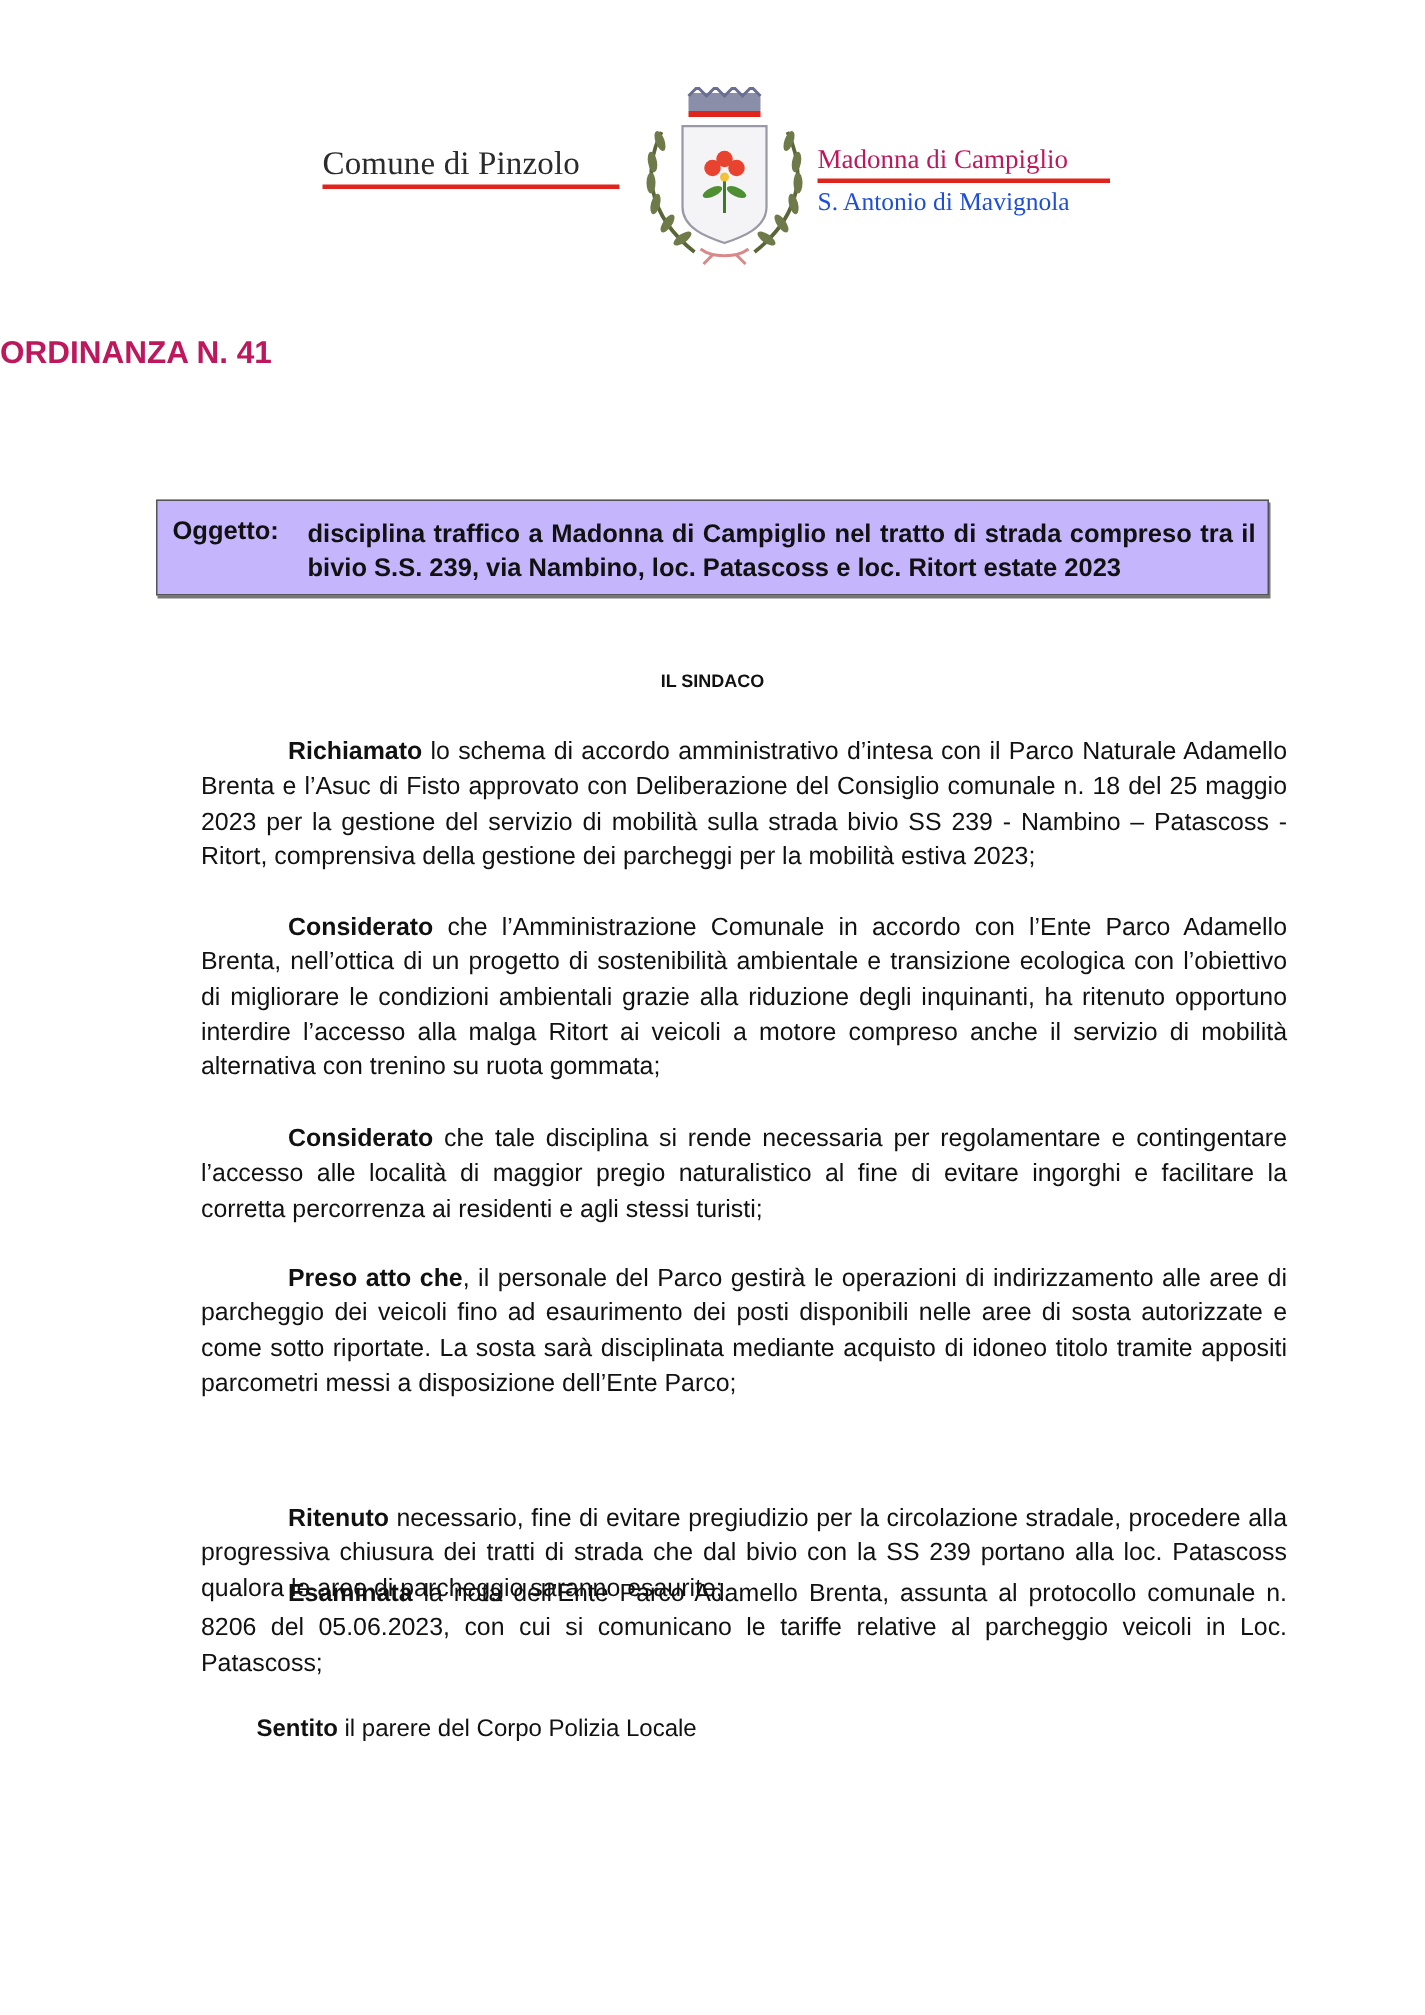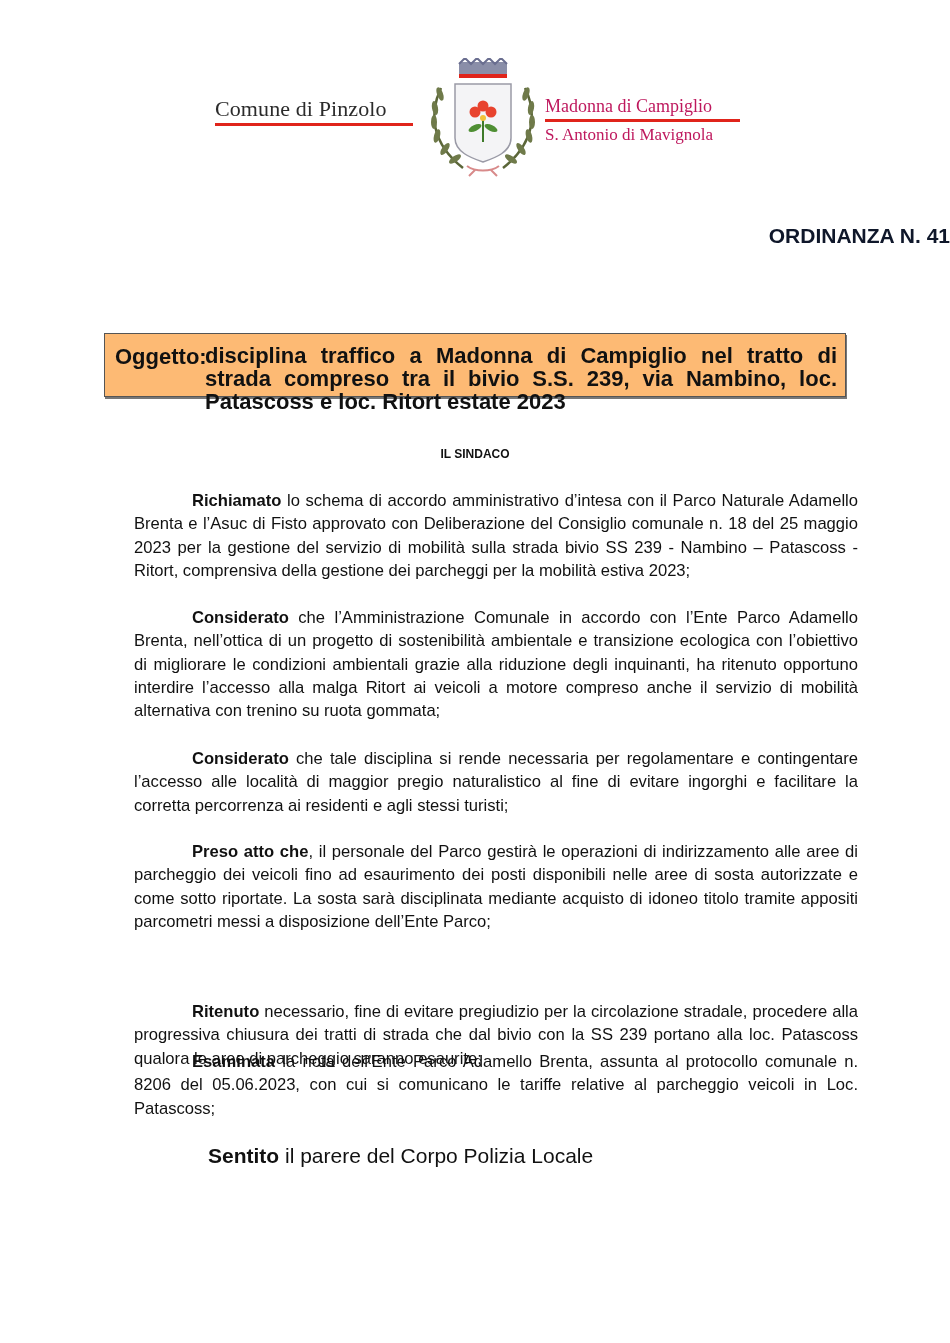--- a/index.html
+++ b/index.html
@@ -11,43 +11,43 @@
   .header { position: absolute; left: 205px; top: 58px; width: 545px; height: 125px; }
   .brand-left { position: absolute; left: 10px; top: 38px; width: 200px; }
   .brand-left .name { font-family: "Liberation Serif", serif; font-size: 22px; color: #2b2b2b;
                       letter-spacing: 0.1px; white-space: nowrap; }
   .red-rule { height: 3px; background: #e0241b; }
   .brand-left .red-rule { width: 198px; margin-top: 1px; }
   .crest { position: absolute; left: 218px; top: 0; width: 120px; height: 120px; }
   .brand-right { position: absolute; left: 340px; top: 38px; width: 200px; }
   .brand-right .line1 { font-family: "Liberation Serif", serif; font-size: 18px; color: #be185d; white-space: nowrap; }
   .brand-right .red-rule { width: 195px; margin-top: 2px; }
-  .brand-right .line2 { font-family: "Liberation Serif", serif; font-size: 17px; color: #be185d; margin-top: 3px; white-space: nowrap; }
+  .brand-right .line2 { font-family: "Liberation Serif", serif; font-size: 17px; color: #1d4ed8; margin-top: 3px; white-space: nowrap; }
 
   
-  .title { position: absolute; left: 0; width: 950px; text-align: right; font-weight: bold;
-           font-size: 21px; color: #0f172a; }
+  .title { position: absolute; left: 0; width: 950px; text-align: left; font-weight: bold;
+           font-size: 21px; color: #be185d; }
   .title.t1 { top: 224px; }
   .title.t2 { top: 256px; }
 
   
   .subject { position: absolute; left: 104px; top: 333px; width: 740px; height: 62px;
-             background: #fdba74; border: 1px solid #555; box-shadow: 1px 2px 0 #777;
-             font-weight: bold; font-size: 22px; }
+             background: #c4b5fd; border: 1px solid #555; box-shadow: 1px 2px 0 #777;
+             font-weight: bold; font-size: 17px; }
   .subject .label { position: absolute; left: 10px; top: 10px; }
   .subject .text { position: absolute; left: 100px; top: 10px; width: 632px; line-height: 23px;
                    text-align: justify; }
 
   
   .heading { position: absolute; left: 0; width: 950px; top: 447px; text-align: center;
              font-weight: bold; font-size: 12px; }
   .body { position: absolute; left: 113px; width: 724px; font-size: 16.6px; line-height: 23.3px; }
   .para { position: absolute; left: 0; width: 724px; text-align: justify; text-indent: 58px; margin-left: 21px; }
   .para b { font-weight: bold; }
-  .short { position: absolute; left: 58px; font-size: 21px; font-family: "Liberation Sans", sans-serif; margin-left: 37px; }
+  .short { position: absolute; left: 58px; font-size: 16px; font-family: "Liberation Sans", sans-serif; }
 </style>
 </head>
 <body>
 
 <div class="page">
 
   <div class="header">
     <div class="brand-left">
       <div class="name">Comune di Pinzolo</div>
       <div class="red-rule"></div>

